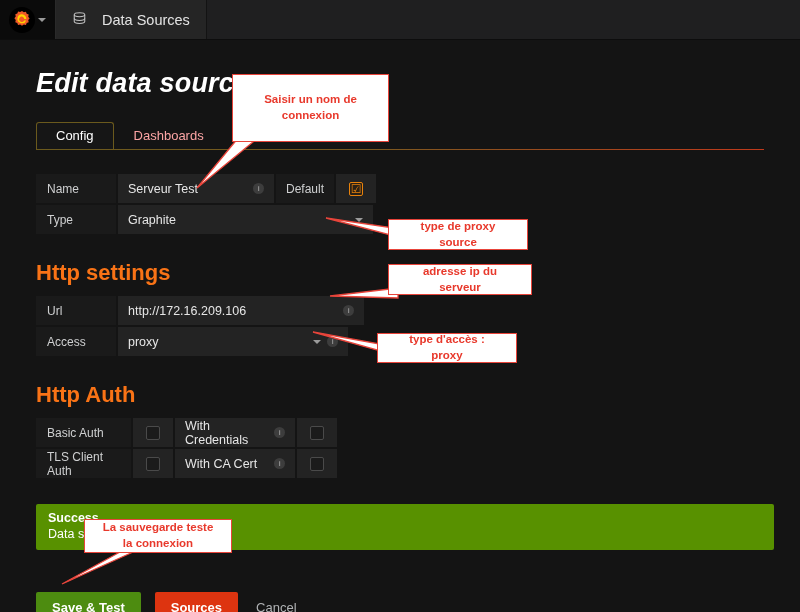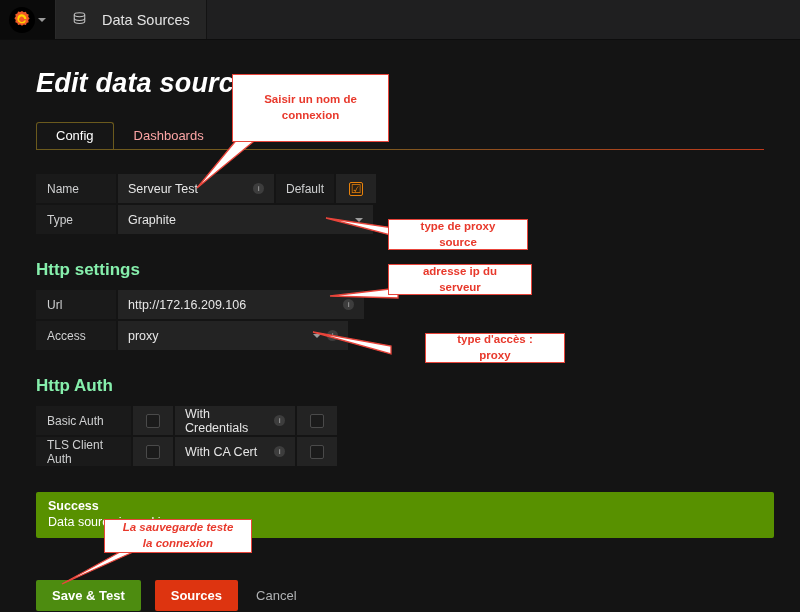--- a/index.html
+++ b/index.html
@@ -92,23 +92,23 @@
     border-top-right-radius: 3px;
   }
   .tabs-rule {
     height: 1px;
     background: linear-gradient(to right, #6b5a1d 0%, #7a5a20 45%, #c0391b 100%);
     margin-bottom: 24px;
   }
 
   
   .section-title {
-    font-size: 17px;
-    font-weight: bold;
-    color: #86efac;
+    font-size: 22px;
+    font-weight: bold;
+    color: #f97316;
     margin: 26px 0 10px 0;
   }
   .row {
     display: flex;
     align-items: stretch;
     gap: 2px;
     margin-bottom: 2px;
     height: 29px;
   }
   .lbl {
@@ -370,20 +370,20 @@
       <polygon points="0,10 68,2 68,12" fill="#ffffff" stroke="#e8443a" stroke-width="1.3"></polygon>
     </svg>
 </div>
 <div class="anno" style="left:388px; top:264px; width:144px; height:31px;">adresse ip du serveur</div>
 
 <div class="tail" style="left:313px; top:328px; width:80px; height:26px;">
   <svg width="80" height="26">
       <polygon points="0,4 78,18 78,26" fill="#ffffff" stroke="#e8443a" stroke-width="1.3"></polygon>
     </svg>
 </div>
-<div class="anno" style="left:377px; top:333px; width:140px; height:30px;margin-left:48px;">type d'accès : proxy</div>
+<div class="anno" style="left:377px; top:333px; width:140px; height:30px;">type d'accès : proxy</div>
 
 <div class="tail" style="left:60px; top:548px; width:90px; height:42px;">
   <svg width="90" height="42">
       <polygon points="82,0 60,4 2,36" fill="#ffffff" stroke="#e8443a" stroke-width="1.3"></polygon>
     </svg>
 </div>
-<div class="anno" style="left:104px; top:519px; width:148px; height:34px;font-style:italic;">La sauvegarde teste la connexion</div>
+<div class="anno" style="left:84px; top:519px; width:148px; height:34px;">La sauvegarde teste la connexion</div>
 
 </body></html>

